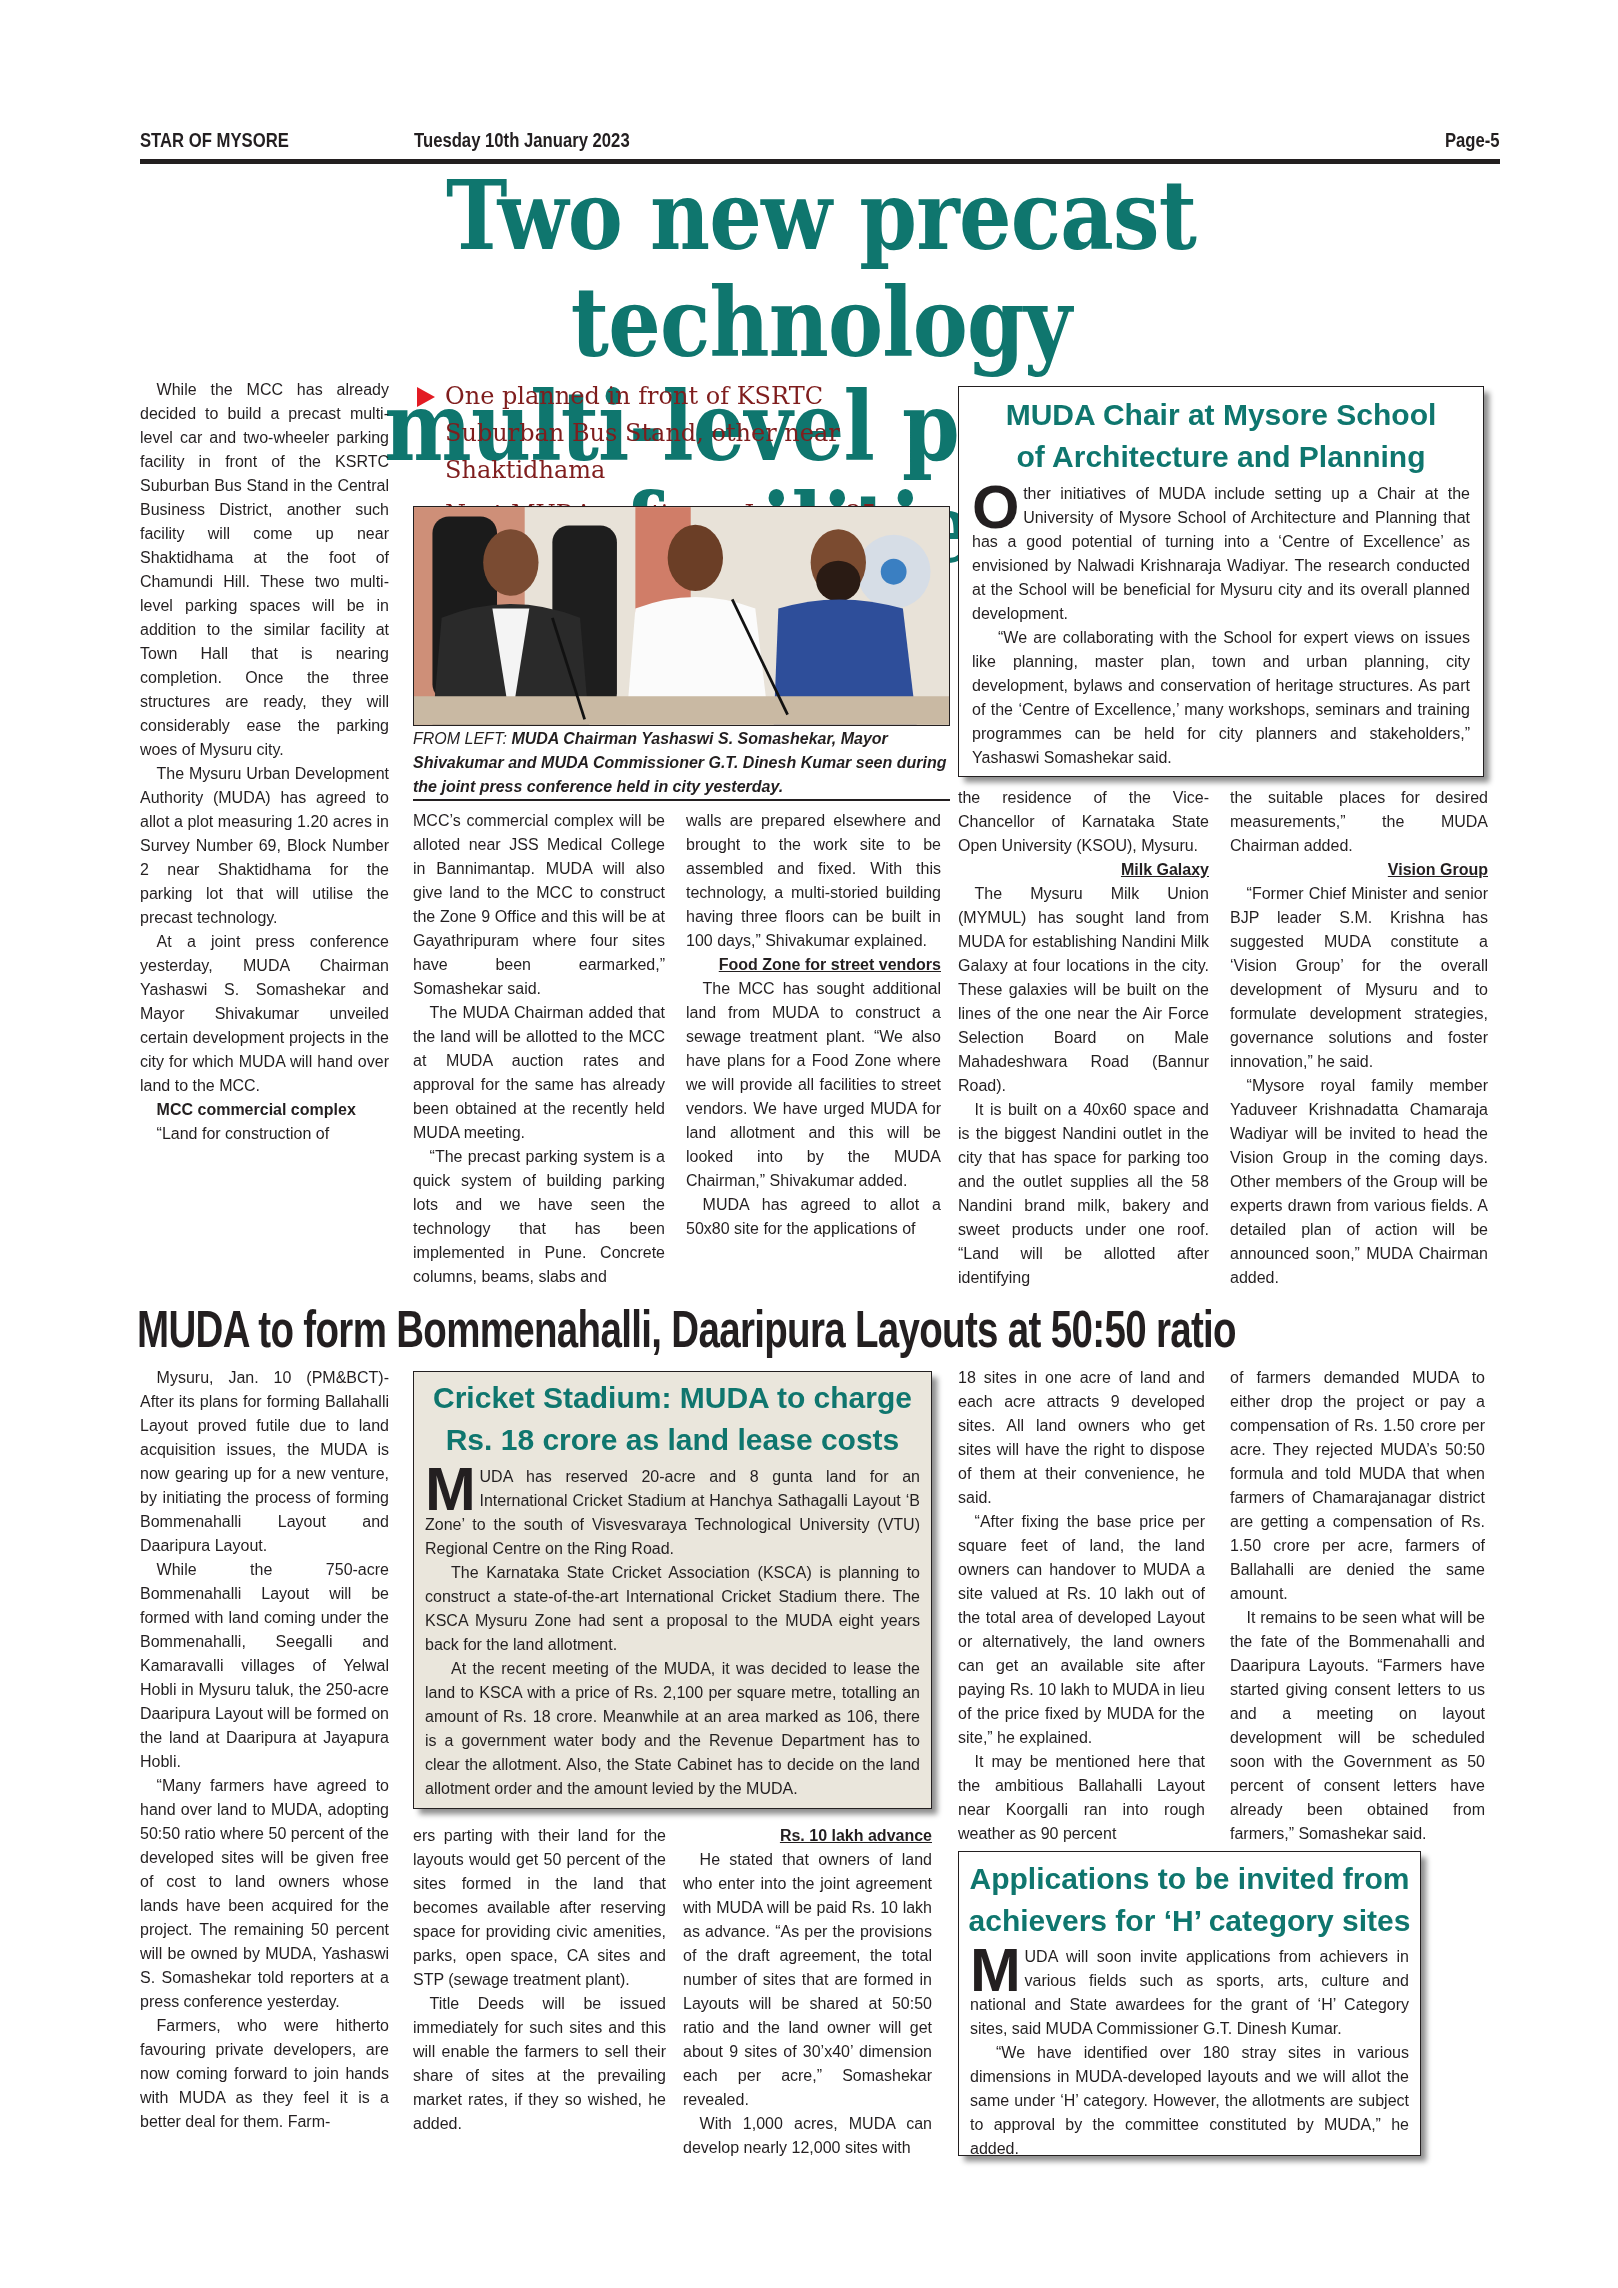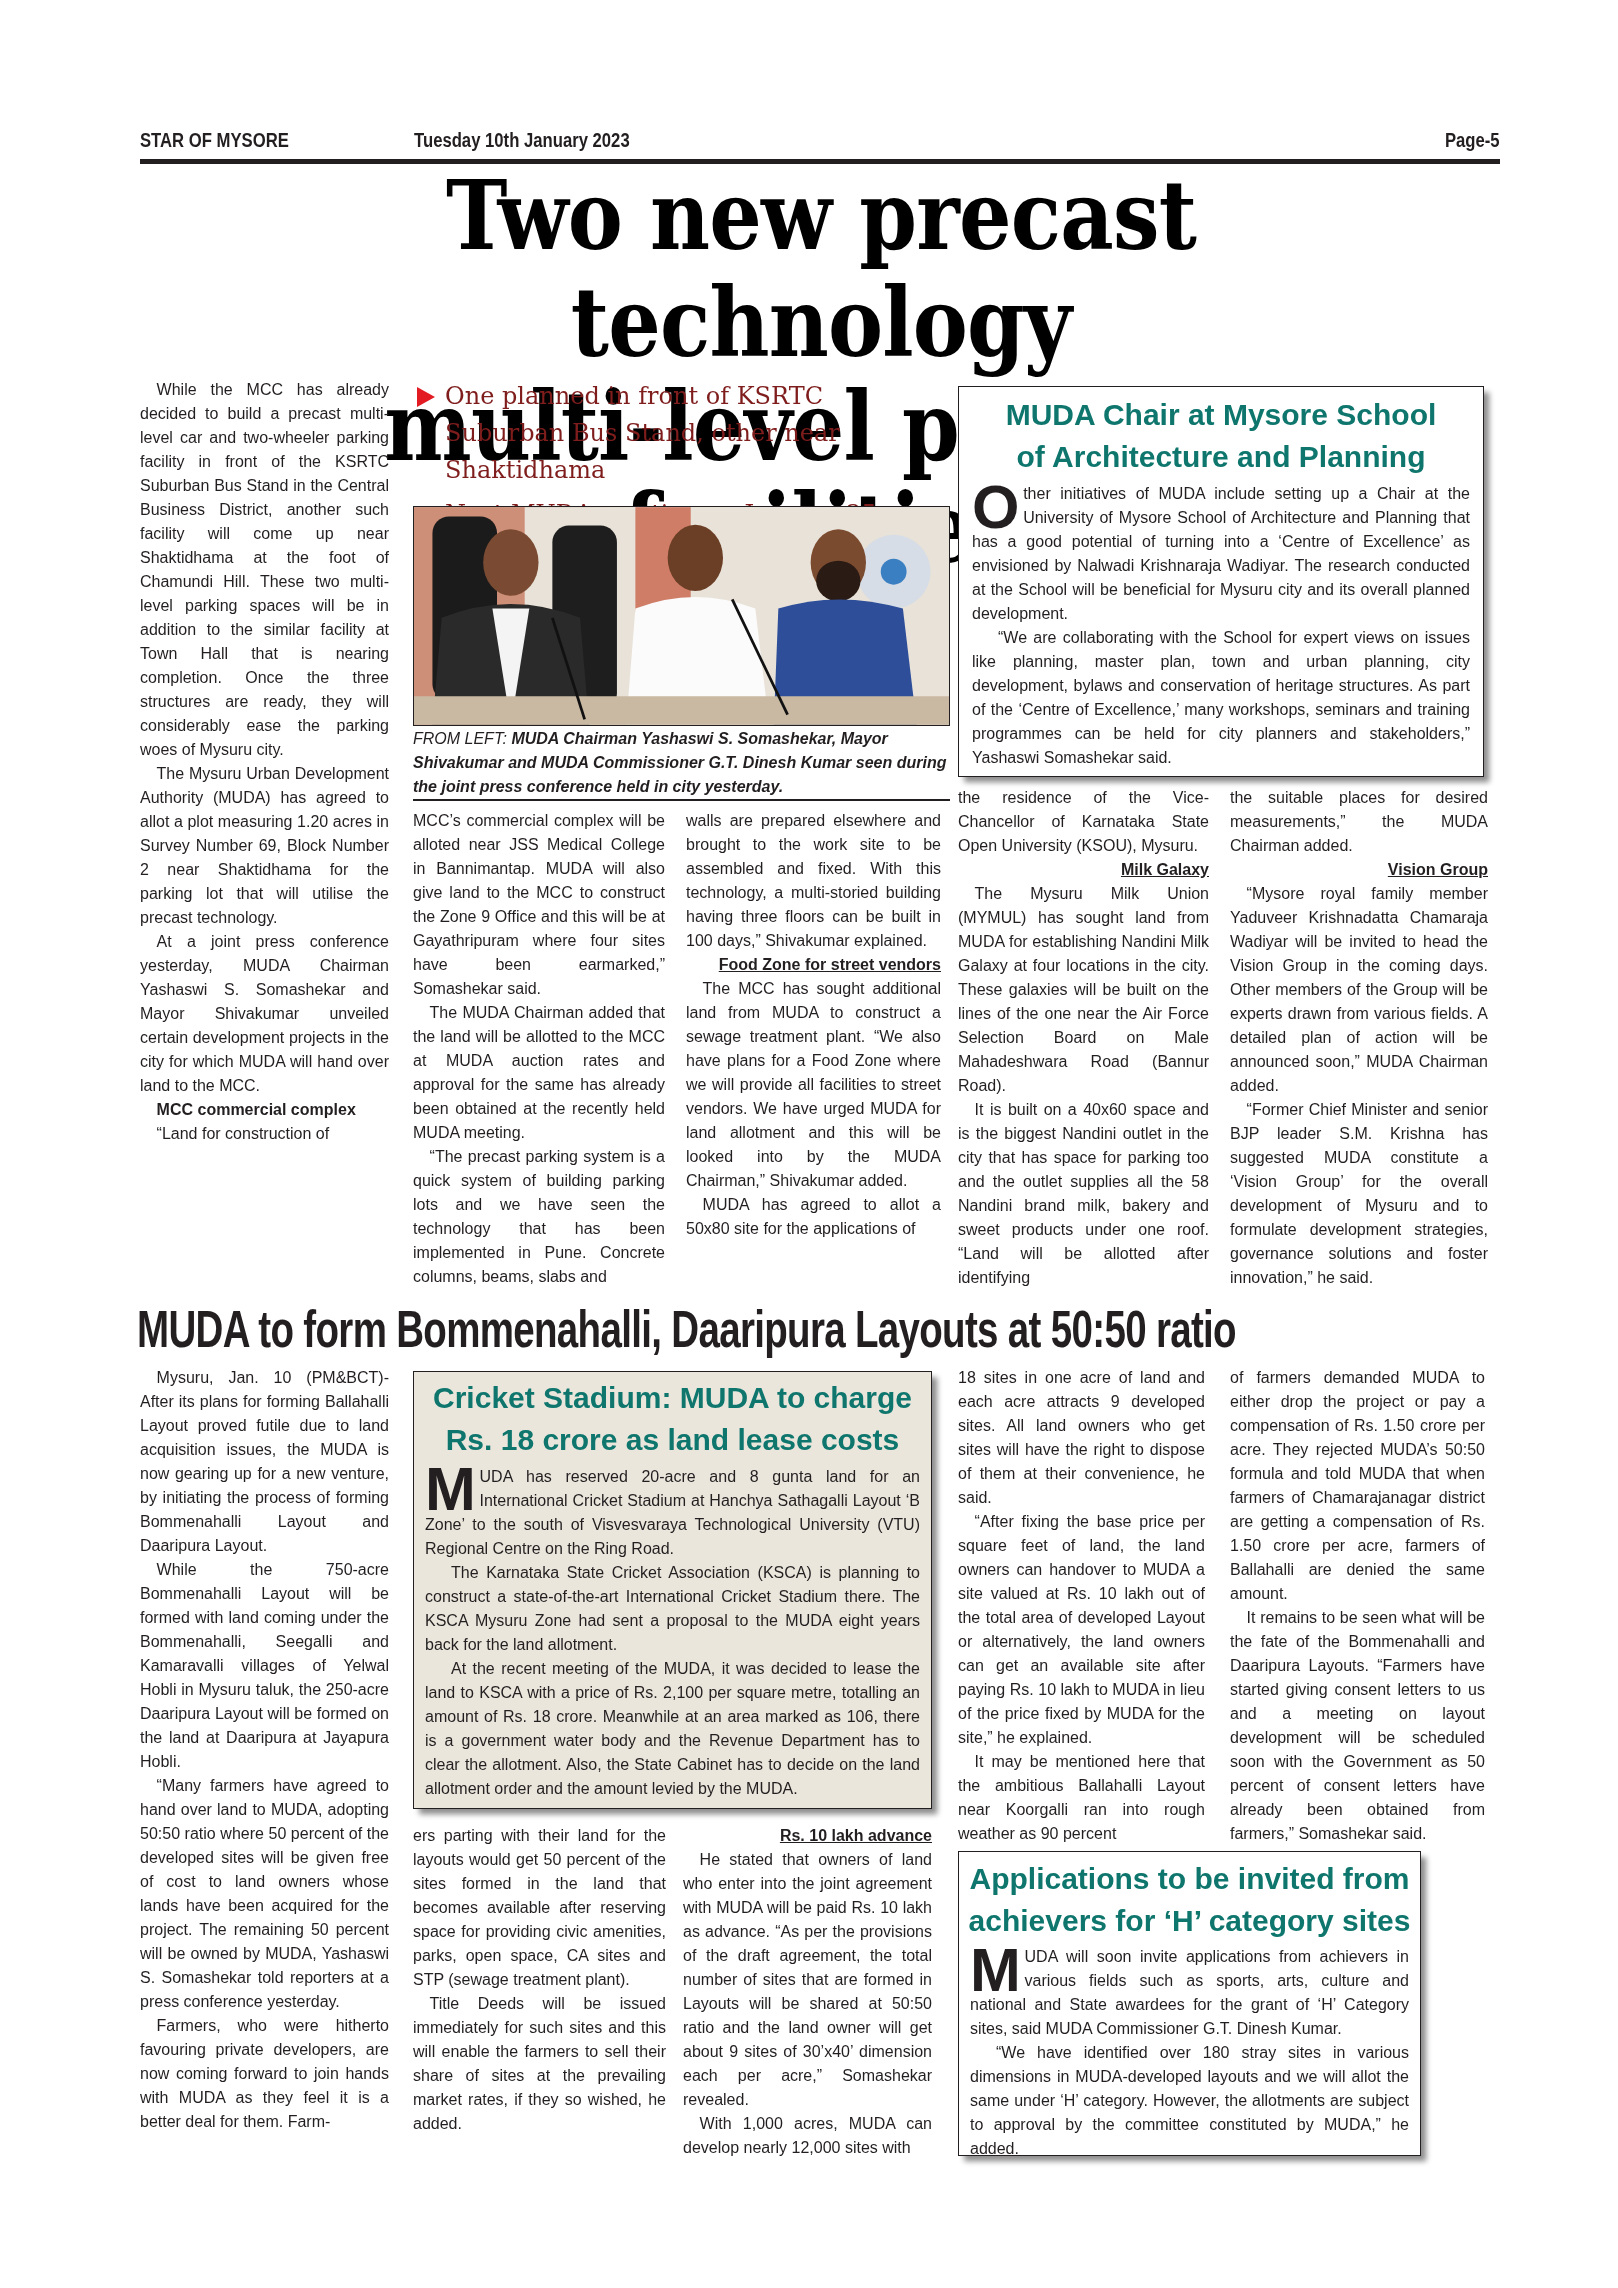--- a/index.html
+++ b/index.html
@@ -7,21 +7,21 @@
   .abs { position: absolute; }
 
   
   .masthead { left: 140px; top: 129px; width: 1360px; height: 31px; font-family: "Liberation Sans", sans-serif; font-weight: bold; font-size: 19.4px; }
   .masthead .pub { position: absolute; left: 0; top: 0; transform: scaleX(0.86); transform-origin: left; }
   .masthead .date { position: absolute; left: 274px; top: 0; transform: scaleX(0.86); transform-origin: left; }
   .masthead .page { position: absolute; right: 0; top: 0; transform: scaleX(0.86); transform-origin: right; }
   .mast-rule { left: 140px; top: 159px; width: 1360px; height: 4.6px; background: #231f20; }
 
   
-  .headline { left: 129px; top: 162px; width: 1384px; text-align: center; font-family: "DejaVu Serif", serif; font-weight: bold; color: #000000; }
+  .headline { left: 129px; top: 162px; width: 1384px; text-align: center; font-family: "DejaVu Serif", serif; font-weight: bold; color: #0f766e; }
   .headline .l1 { font-size: 96px; line-height: 107px; display: block; transform: scaleX(0.86); letter-spacing: -0.9px; }
   .headline .l2 { font-size: 96px; line-height: 102px; display: block; transform: scaleX(0.86); letter-spacing: -0.9px; }
 
   
   .col { font-family: "Liberation Sans", sans-serif; font-size: 16px; line-height: 24px; text-align: justify; hyphens: auto; color: #231f20; }
   .col p { margin: 0; text-indent: 16.6px; }
   .col p.noind { text-indent: 0; }
   .col .sub { font-weight: bold; text-align: right; text-indent: 0; text-decoration: underline; }
   .col .subl { font-weight: bold; text-indent: 16.6px; text-align: left; }
 
@@ -148,22 +148,22 @@
 <div class="abs col" style="left:958px; top:786px; width:251px;">
   <p class="noind">the residence of the Vice-Chancellor of Karnataka State Open University (KSOU), Mysuru.</p>
   <p class="sub">Milk Galaxy</p>
   <p>The Mysuru Milk Union (MYMUL) has sought land from MUDA for establishing Nandini Milk Galaxy at four locations in the city. These galaxies will be built on the lines of the one near the Air Force Selection Board on Male Mahadeshwara Road (Bannur Road).</p>
   <p>It is built on a 40x60 space and is the biggest Nandini outlet in the city that has space for parking too and the outlet supplies all the 58 Nandini brand milk, bakery and sweet products under one roof. “Land will be allotted after identifying</p>
 </div>
 
 <div class="abs col" style="left:1230px; top:786px; width:258px;">
   <p class="noind">the suitable places for desired measurements,” the MUDA Chairman added.</p>
   <p class="sub">Vision Group</p>
+  <p>“Former Chief Minister and senior BJP leader S.M. Krishna has suggested MUDA constitute a ‘Vision Group’ for the overall development of Mysuru and to formulate development strategies, governance solutions and foster innovation,” he said.</p>
   <p>“Mysore royal family member Yaduveer Krishnadatta Chamaraja Wadiyar will be invited to head the Vision Group in the coming days. Other members of the Group will be experts drawn from various fields. A detailed plan of action will be announced soon,” MUDA Chairman added.</p>
-  <p>“Former Chief Minister and senior BJP leader S.M. Krishna has suggested MUDA constitute a ‘Vision Group’ for the overall development of Mysuru and to formulate development strategies, governance solutions and foster innovation,” he said.</p>
 </div>
 
 <div class="abs headline2">
   <span>MUDA to form Bommenahalli, Daaripura Layouts at 50:50 ratio</span>
 </div>
 
 <div class="abs col" style="left:140px; top:1366px; width:249px;">
   <p>Mysuru, Jan. 10 (PM&amp;BCT)- After its plans for forming Ballahalli Layout proved futile due to land acquisition issues, the MUDA is now gearing up for a new venture, by initiating the process of forming Bommenahalli Layout and Daaripura Layout.</p>
   <p>While the 750-acre Bommenahalli Layout will be formed with land coming under the Bommenahalli, Seegalli and Kamaravalli villages of Yelwal Hobli in Mysuru taluk, the 250-acre Daaripura Layout will be formed on the land at Daaripura at Jayapura Hobli.</p>
   <p>“Many farmers have agreed to hand over land to MUDA, adopting 50:50 ratio where 50 percent of the developed sites will be given free of cost to land owners whose lands have been acquired for the project. The remaining 50 percent will be owned by MUDA, Yashaswi S. Somashekar told reporters at a press conference yesterday.</p>

